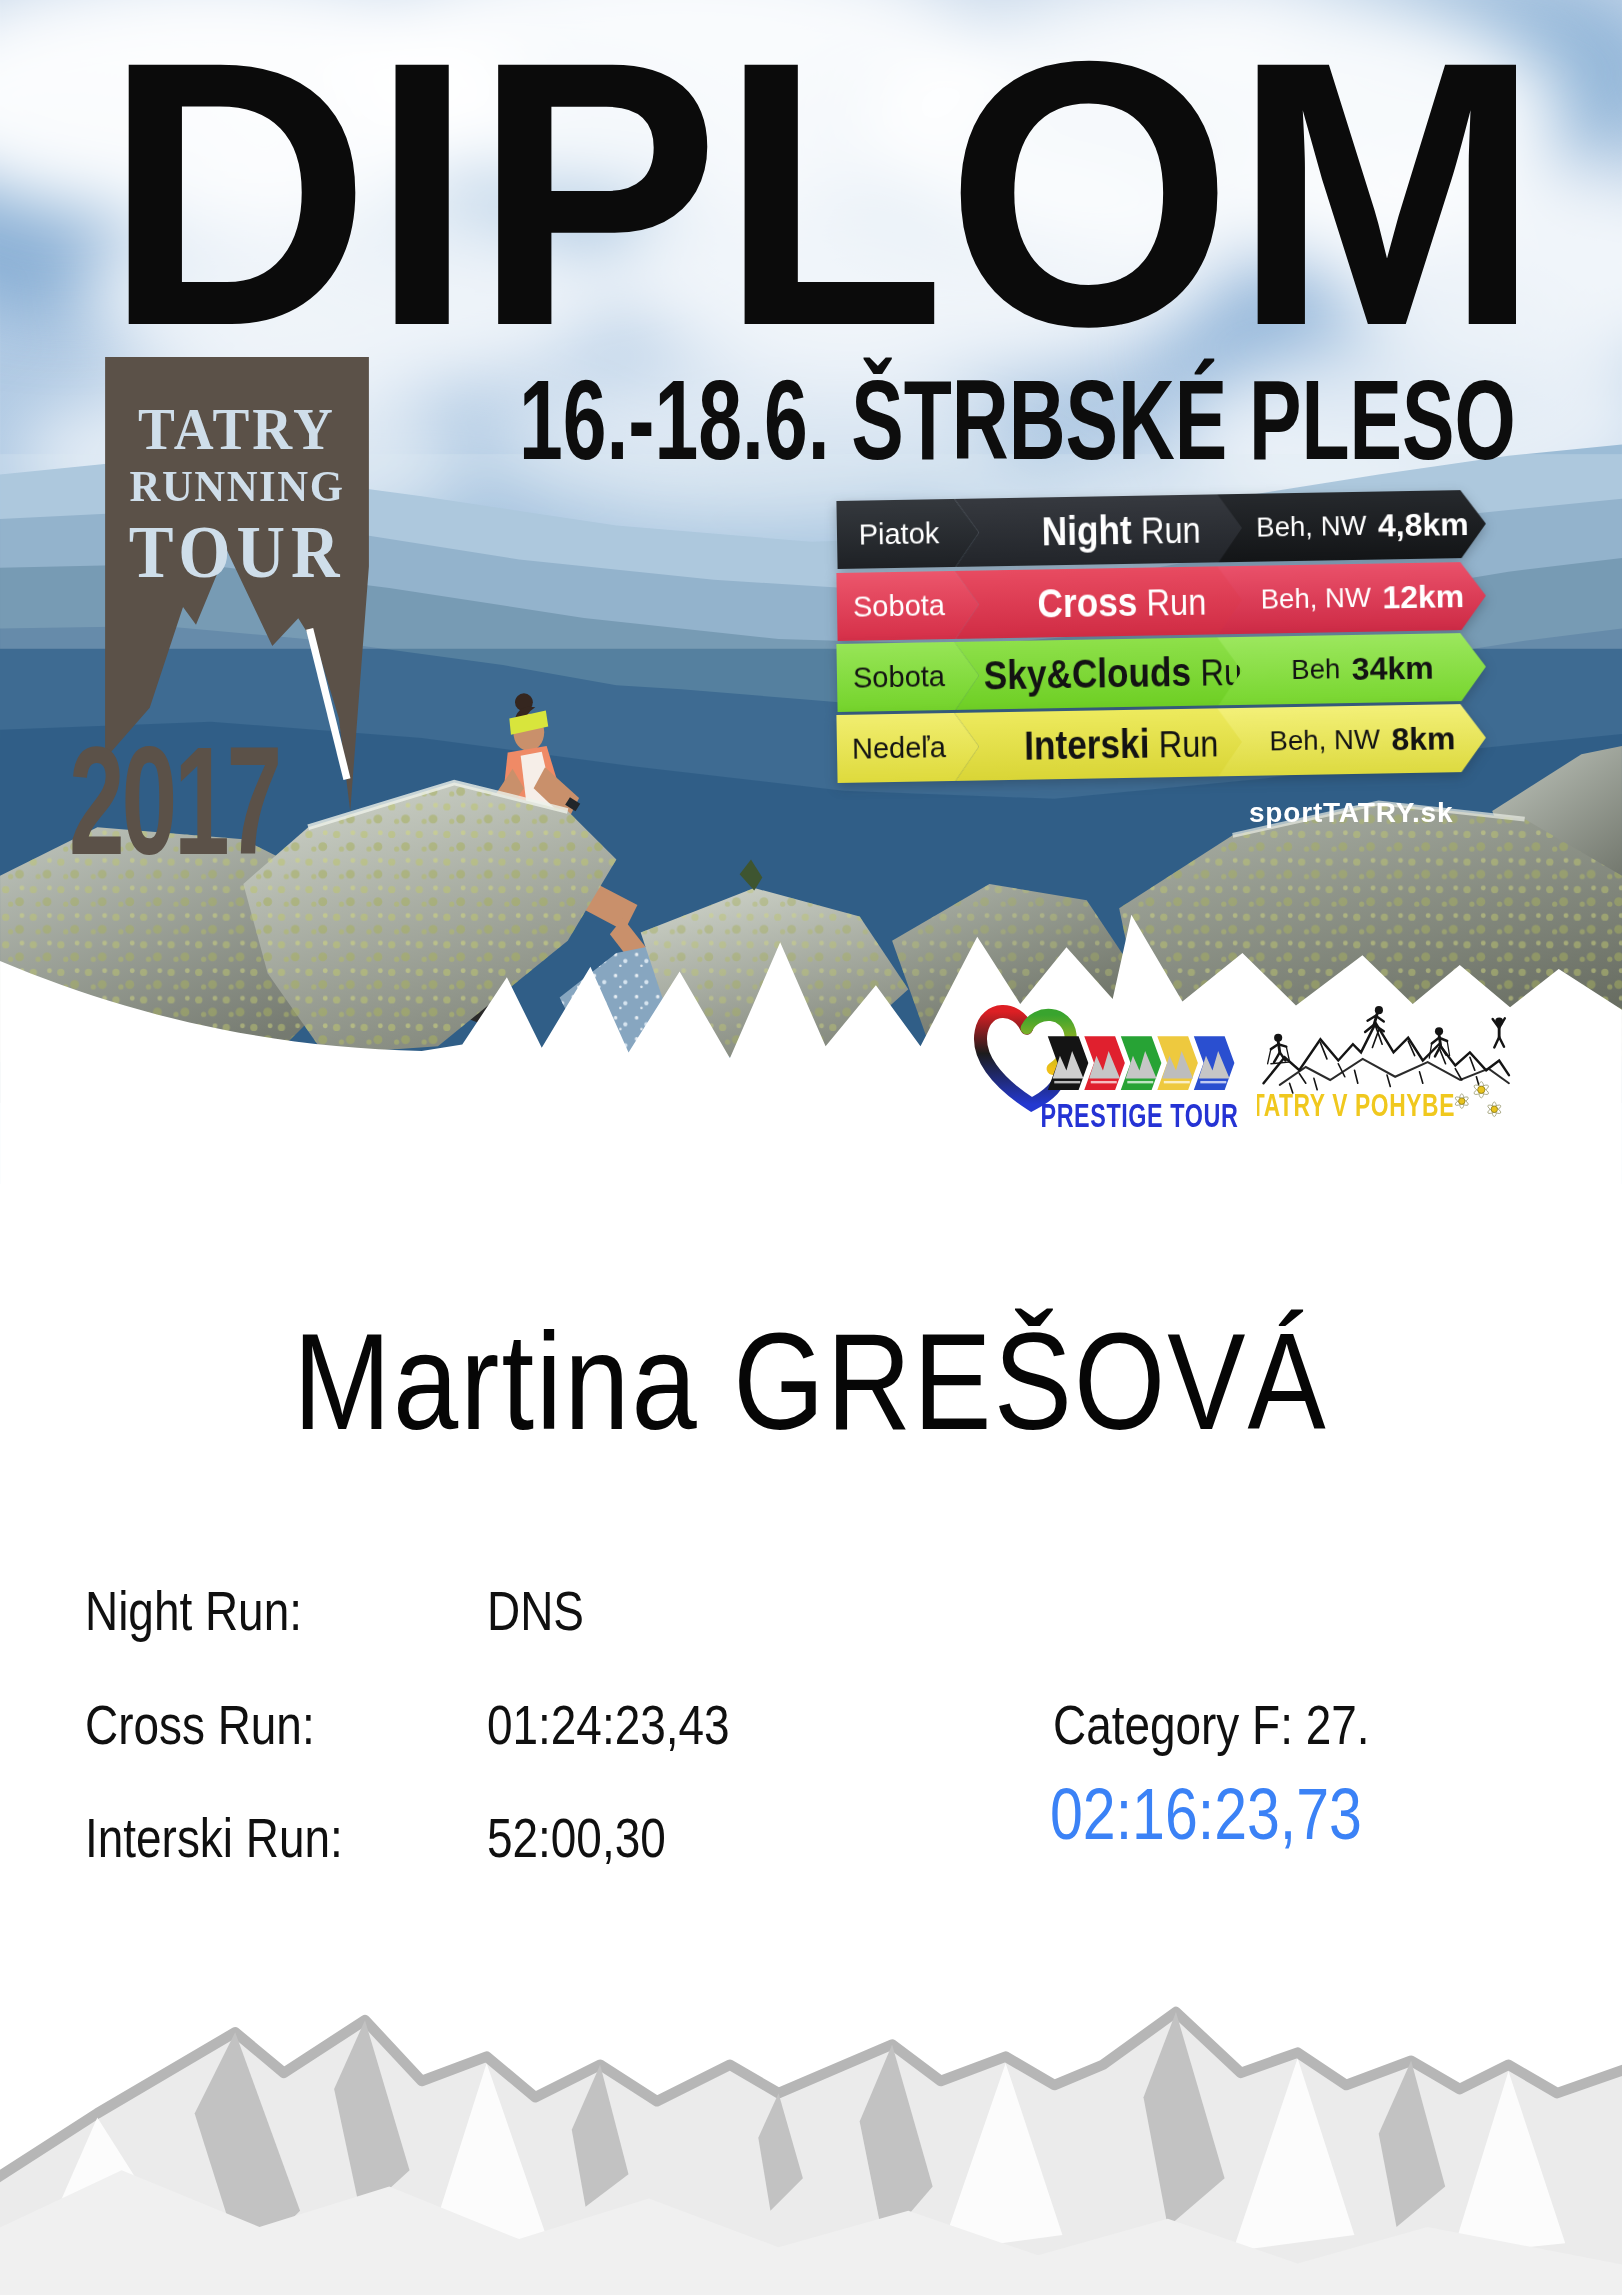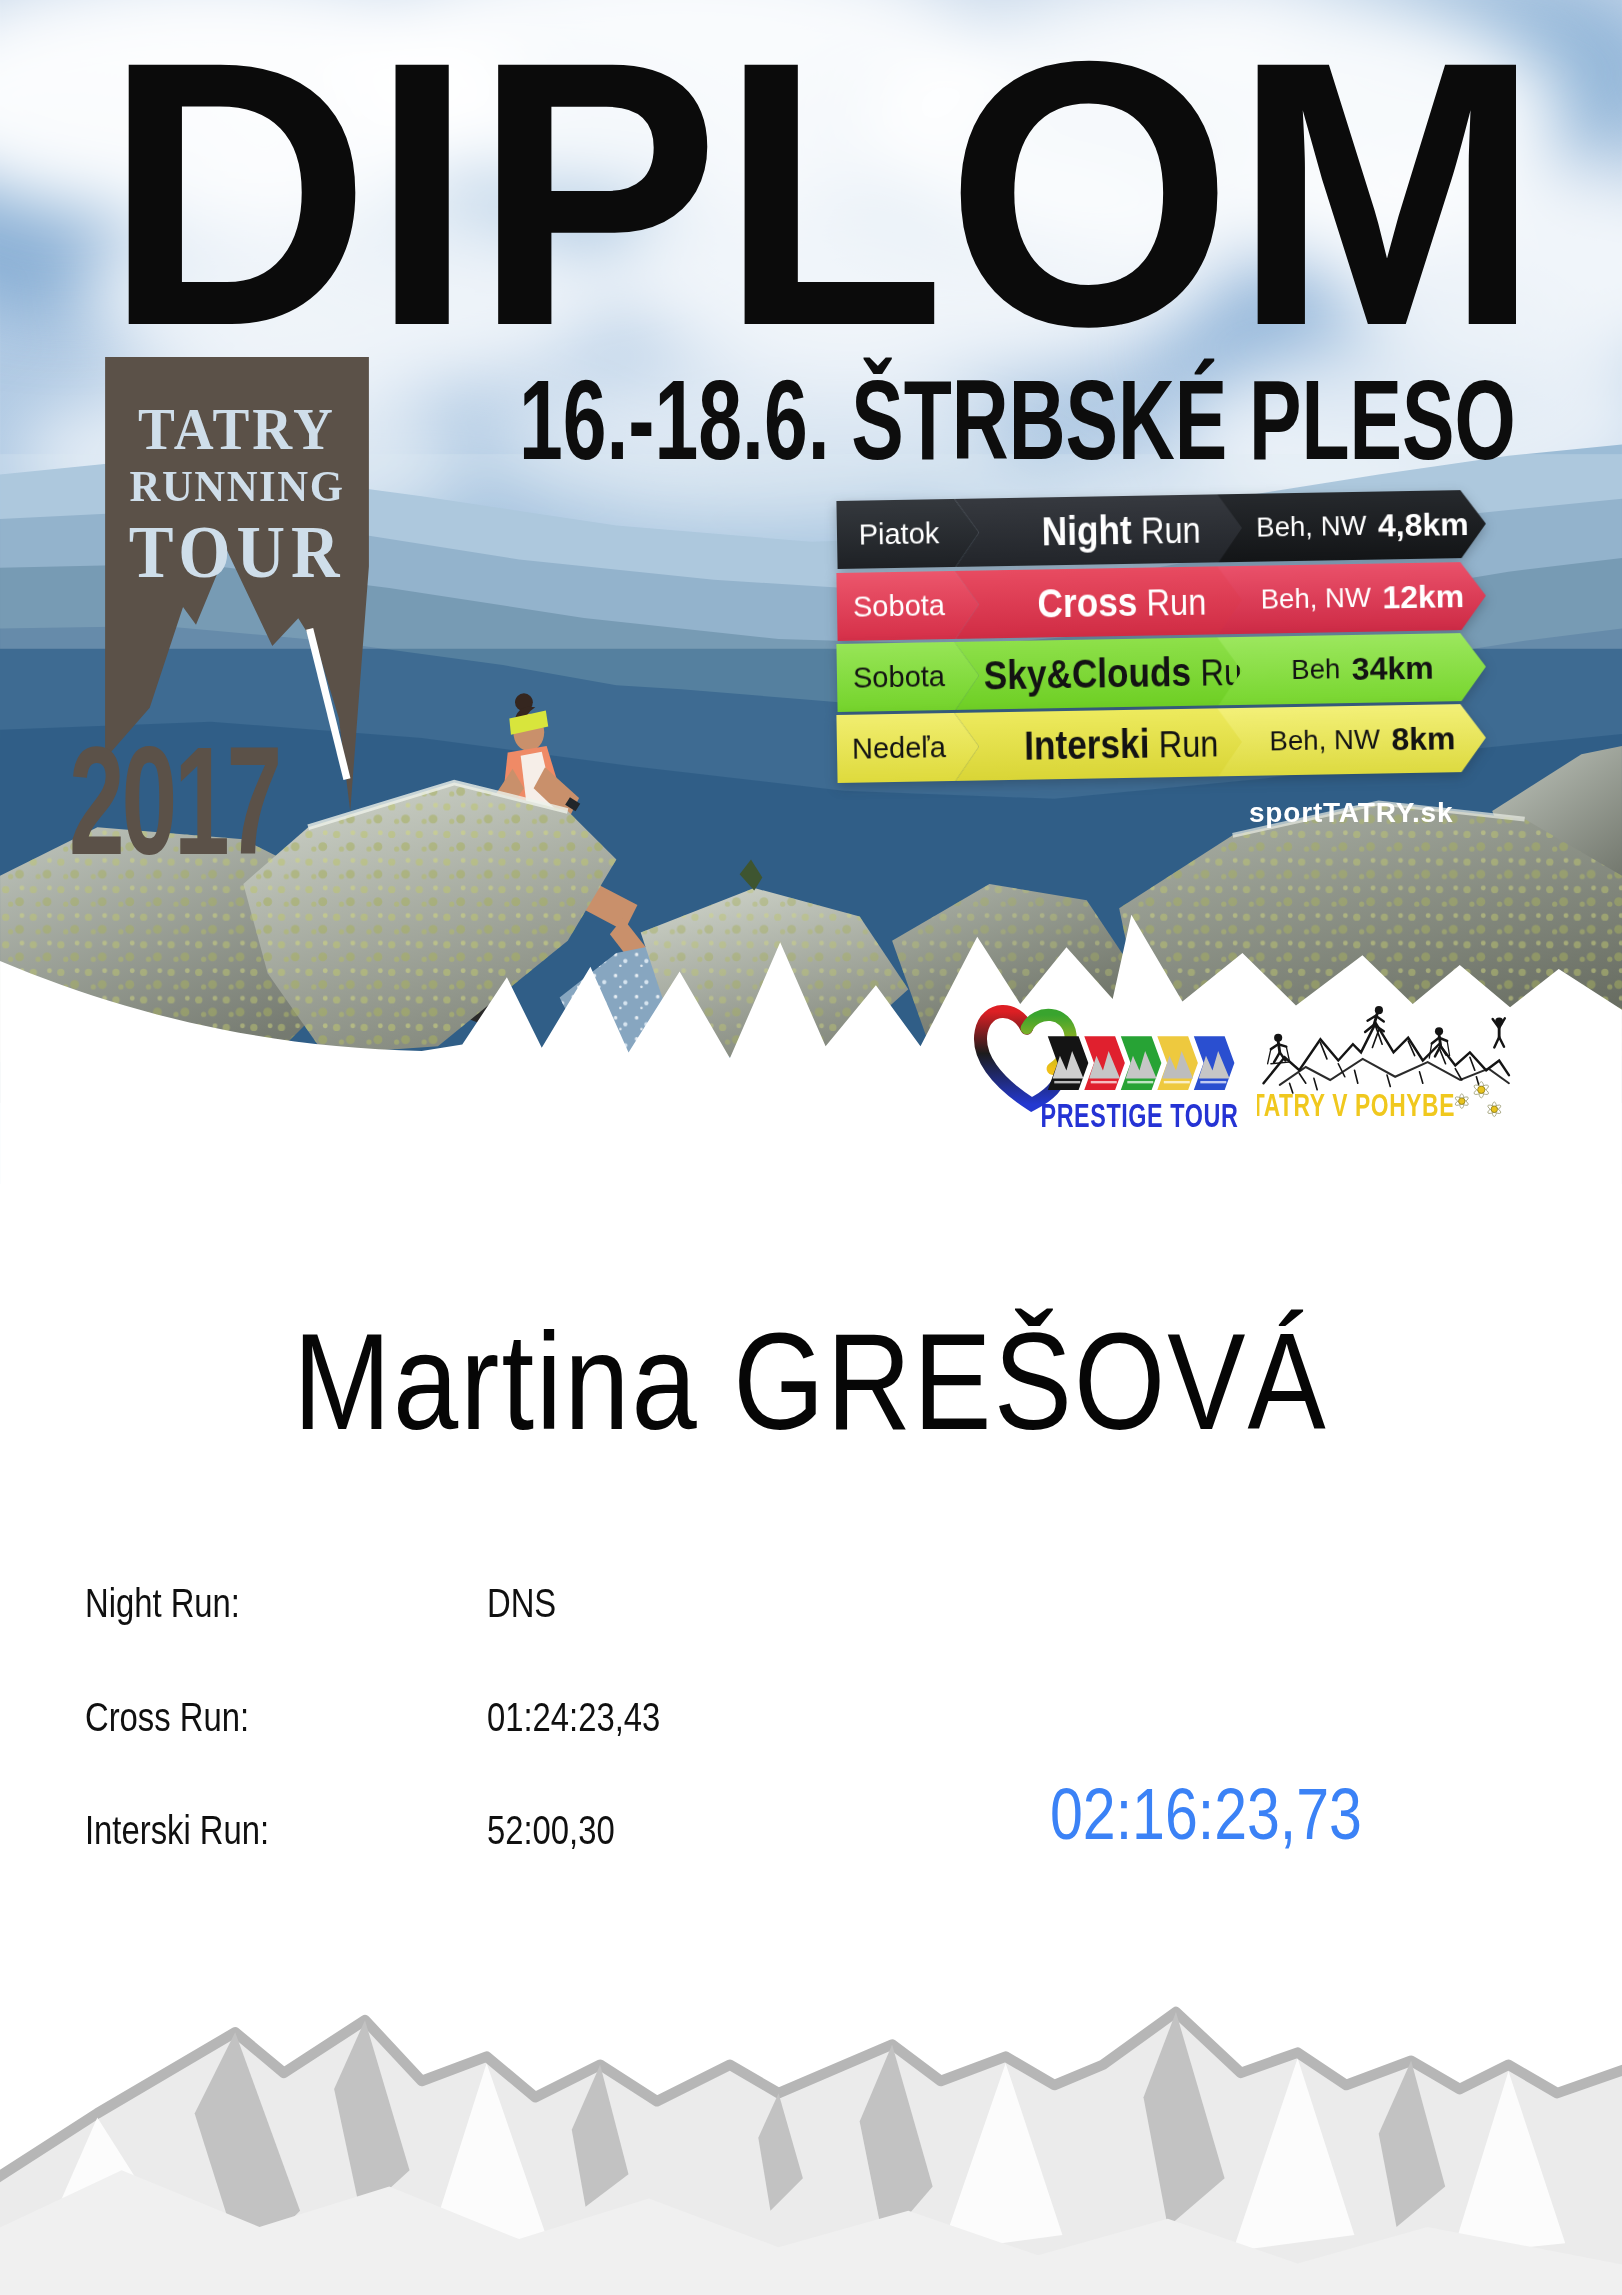--- a/index.html
+++ b/index.html
@@ -54,21 +54,21 @@
   .row-3{color:#131313;}
 
   .website{left:1249px;top:797px;font-size:28px;font-weight:bold;color:#ffffff;letter-spacing:0.8px;}
 
   
   .recipient{left:0;top:1312px;width:1622px;text-align:center;color:#060606;}
   .recipient .inner{display:inline-block;transform:scaleX(.85);transform-origin:50% 0;
                     font-size:138px;line-height:1;letter-spacing:2.4px;white-space:nowrap;}
 
   
-  .res{color:#101010;font-size:40px;line-height:1;}
+  .res{color:#101010;font-size:56px;line-height:1;}
   .res .cond{transform:scaleX(.82);}
   .sum-total{color:#3b82f6;font-size:72px;line-height:1;}
   .sum-total .cond{transform:scaleX(.82);}
 </style>
 </head>
 <body>
 
 <div class="page">
 
   <svg class="abs" style="left:0;top:0" width="1622" height="1184" viewBox="0 0 2000 1460">
@@ -367,20 +367,23 @@
     <span class="inner"><span>Martina</span><span> </span><span>GREŠOVÁ</span></span>
   </div>
 
   <div class="abs res" style="left:85px;top:1583px"><span class="cond">Night Run:</span></div>
   <div class="abs res" style="left:487px;top:1583px"><span class="cond">DNS</span></div>
   <div class="abs res" style="left:85px;top:1697px"><span class="cond">Cross Run:</span></div>
   <div class="abs res" style="left:487px;top:1697px"><span class="cond">01:24:23,43</span></div>
   <div class="abs res" style="left:85px;top:1810px"><span class="cond">Interski Run:</span></div>
   <div class="abs res" style="left:487px;top:1810px"><span class="cond">52:00,30</span></div>
 
+  <div class="abs res" style="left:1053px;top:1697px">
+    <span class="cond"><span>Category F:</span><span> </span><span>27.</span></span>
+  </div>
   <div class="abs sum-total" style="left:1050px;top:1778px">
     <span class="cond">02:16:23,73</span>
   </div>
 
   <svg class="abs" style="left:0;top:1943px" width="1622" height="353" viewBox="0 0 2000 435">
     <path fill="#ebebeb" stroke="#b6b6b6" stroke-width="13" stroke-linejoin="round" d="M-20,300 L120,210 L290,110 L350,160 L450,95 L520,170 L600,140 L660,190 L740,150 L810,195 L900,150 L960,185
          L1100,125 L1160,170 L1240,140 L1300,175 L1360,150 L1450,85 L1530,160 L1600,135 L1660,175 L1740,145
          L1800,180 L1860,150 L1920,185 L2020,150 L2020,455 L-20,455 Z"></path>
     <g fill="#c2c2c2">
       <path d="M290,110 L370,330 L300,400 L240,210 Z"></path>

